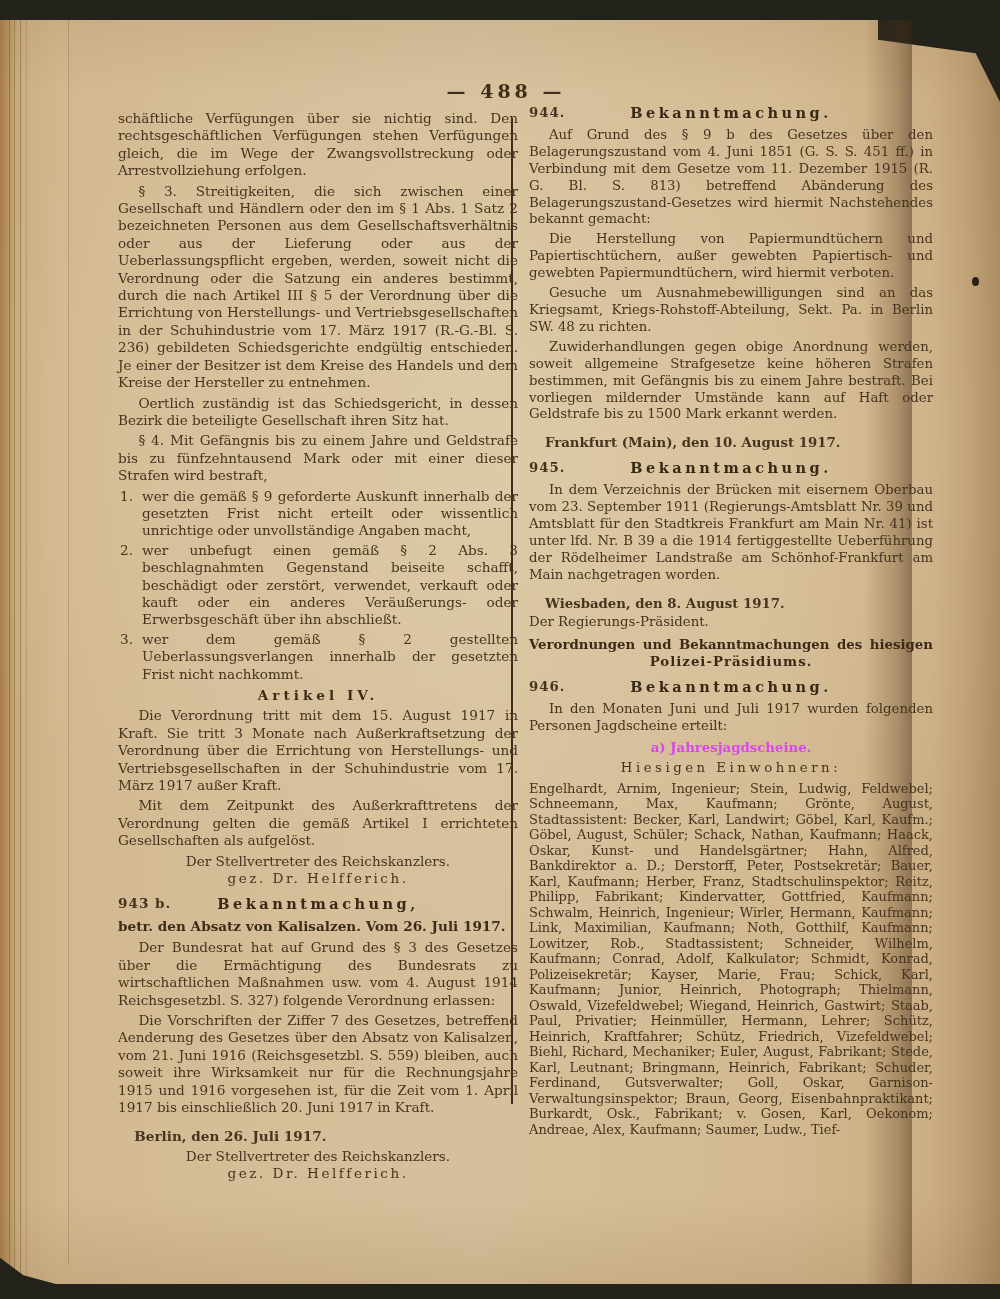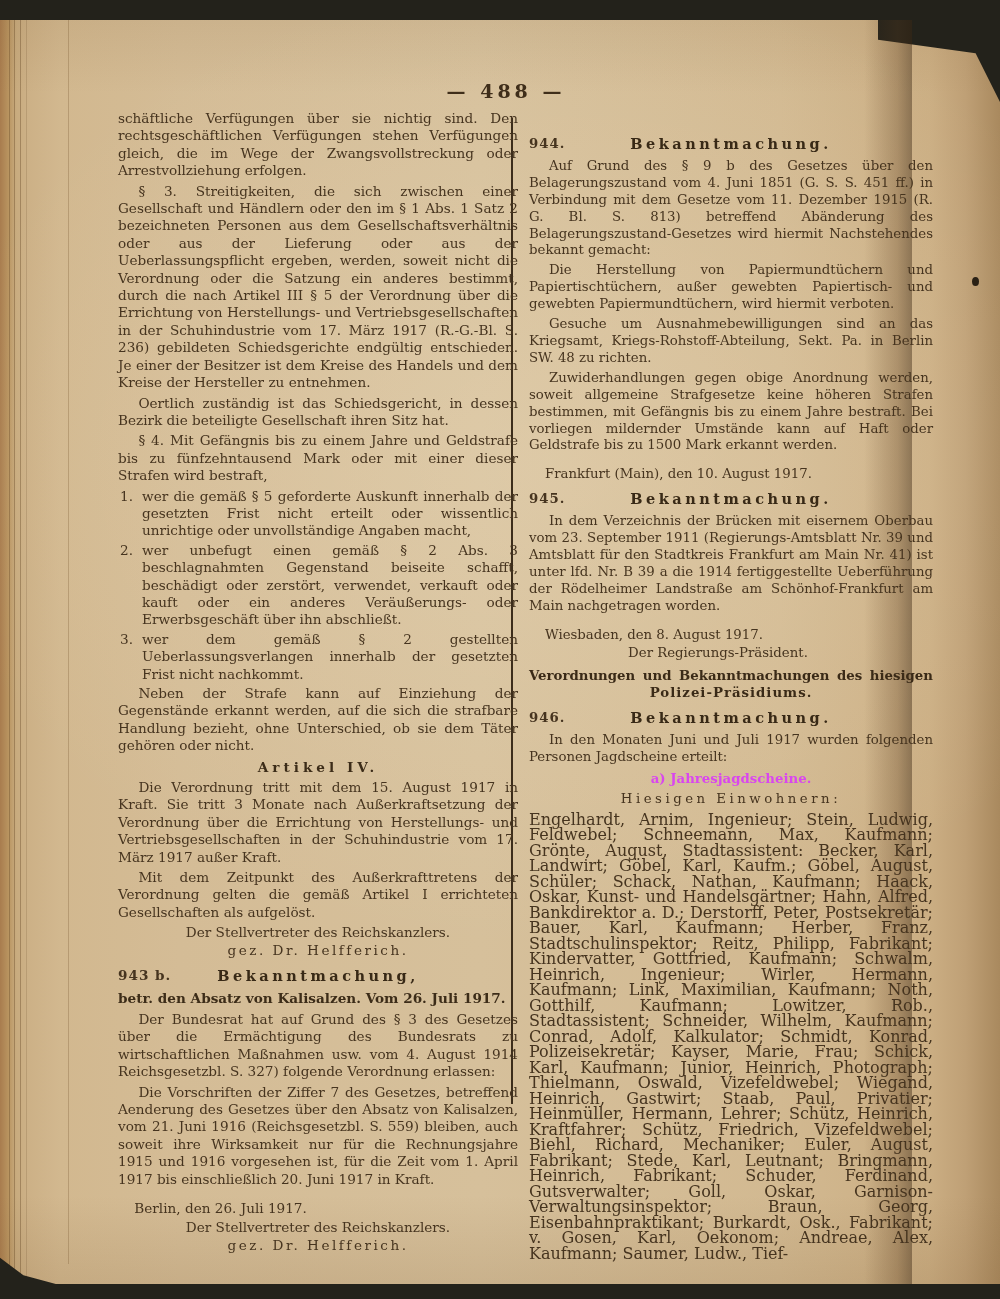--- a/index.html
+++ b/index.html
@@ -29,46 +29,46 @@
   #edge-shadow-right{position:absolute;right:0;top:20px;width:48px;height:1264px;
     background:linear-gradient(90deg, rgba(0,0,0,0), rgba(90,60,30,0.30) 70%, rgba(60,40,20,0.45));}
   #speck{position:absolute;left:972px;top:277px;width:7px;height:9px;border-radius:50%;background:#2a2115;}
 
   
   .ink{color:#46341f;}
   #page-number{position:absolute;left:400px;top:80px;width:212px;text-align:center;
     font-size:19px;font-weight:bold;letter-spacing:4px;color:#3f2e1a;}
 
   #col-left{position:absolute;left:118px;top:110px;width:400px;}
-  #col-right{position:absolute;left:529px;top:128px;width:404px;}
+  #col-right{position:absolute;left:529px;top:97px;width:404px;}
   #divider{position:absolute;left:511px;top:118px;width:2px;height:986px;background:#3c2d1b;}
 
   #col-left{font-size:13.6px;line-height:17.4px;}
   #col-right{font-size:13.3px;line-height:16.9px;}
 
   .para{text-align:justify;margin:0 0 3px 0;}
   .para.indent{text-indent:1.5em;}
   .list-item{position:relative;padding-left:24px;text-align:justify;margin:0 0 2px 0;}
   .list-item .marker{position:absolute;left:2px;top:0;}
   .center-head{text-align:center;font-weight:bold;letter-spacing:4px;margin:4px 0 3px 0;color:#3c2c18;}
   .ann-head{position:relative;text-align:center;margin:8px 0 4px 0;}
   .ann-number{position:absolute;left:0;top:0;font-weight:bold;letter-spacing:1px;}
   .ann-title{font-weight:bold;letter-spacing:3.5px;font-size:14.5px;color:#38291665;color:#382916;}
   .bold-line{font-weight:bold;text-align:justify;margin:0 0 4px 0;color:#3c2c18;}
   .sig{text-align:center;margin:2px 0 4px 0;}
   .sig .sig2{letter-spacing:2.5px;}
-  .date-line{text-indent:1.2em;margin:12px 0 2px 0;}
+  .date-line{text-indent:1.2em;margin:12px 0 2px 0;font-weight:bold;}
   .line-indent2{text-indent:2.6em;margin:0 0 2px 0;}
-  .right-line{text-align:center;padding-right:26px;margin:2px 0 4px 0;}
+  .right-line{text-align:left;padding-right:26px;margin:2px 0 4px 0;}
   .bold-center{font-weight:bold;text-align:center;margin:6px 0 2px 0;color:#3a2a17;}
   .bold-center .bc1{display:block;text-align:justify;text-align-last:justify;}
   .bold-center .bc2{display:block;letter-spacing:1px;}
   .center-bold{text-align:center;font-weight:bold;margin:5px 0 3px 0;color:#d946ef;}
   .center-spaced{text-align:center;letter-spacing:3.5px;margin:0 0 4px 0;}
-  .names{text-align:justify;font-size:16px;line-height:15.5px;margin:0;}
+  .names{text-align:justify;font-size:13px;line-height:15.5px;margin:0;}
 </style>
 </head>
 <body>
 
 <div id="stage">
   <div id="paper"></div>
 
   <div class="crease" style="left:9px;"></div>
   <div class="crease" style="left:14px;"></div>
   <div class="crease" style="left:20px;"></div>
@@ -83,24 +83,23 @@
   <div id="edge-shadow-right"></div>
   <div id="speck"></div>
 
   <div id="page-number">— 488 —</div>
   <div id="divider"></div>
   <div id="col-left" class="ink">
       <div class="para">schäftliche Verfügungen über sie nichtig sind. Den rechtsgeschäftlichen Verfügungen stehen Verfügungen gleich, die im Wege der Zwangsvollstreckung oder Arrestvollziehung erfolgen.</div>
       <div class="para indent">§ 3. Streitigkeiten, die sich zwischen einer Gesellschaft und Händlern oder den im § 1 Abs. 1 Satz 2 bezeichneten Personen aus dem Gesellschaftsverhältnis oder aus der Lieferung oder aus der Ueberlassungspflicht ergeben, werden, soweit nicht die Verordnung oder die Satzung ein anderes bestimmt, durch die nach Artikel III § 5 der Verordnung über die Errichtung von Herstellungs- und Vertriebsgesellschaften in der Schuhindustrie vom 17. März 1917 (R.-G.-Bl. S. 236) gebildeten Schiedsgerichte endgültig entschieden. Je einer der Besitzer ist dem Kreise des Handels und dem Kreise der Hersteller zu entnehmen.</div>
       <div class="para indent">Oertlich zuständig ist das Schiedsgericht, in dessen Bezirk die beteiligte Gesellschaft ihren Sitz hat.</div>
       <div class="para indent">§ 4. Mit Gefängnis bis zu einem Jahre und Geldstrafe bis zu fünfzehntausend Mark oder mit einer dieser Strafen wird bestraft,</div>
-      <div class="list-item"><span class="marker">1.</span><span>wer die gemäß § 5 geforderte Auskunft innerhalb der gesetzten Frist nicht erteilt oder wissentlich unrichtige oder unvollständige Angaben macht,</span></div>
+      <div class="list-item"><span class="marker">1.</span><span>wer die gemäß § 9 geforderte Auskunft innerhalb der gesetzten Frist nicht erteilt oder wissentlich unrichtige oder unvollständige Angaben macht,</span></div>
       <div class="list-item"><span class="marker">2.</span><span>wer unbefugt einen gemäß § 2 Abs. 3 beschlagnahmten Gegenstand beiseite schafft, beschädigt oder zerstört, verwendet, verkauft oder kauft oder ein anderes Veräußerungs- oder Erwerbsgeschäft über ihn abschließt.</span></div>
       <div class="list-item"><span class="marker">3.</span><span>wer dem gemäß § 2 gestellten Ueberlassungsverlangen innerhalb der gesetzten Frist nicht nachkommt.</span></div>
-      <div class="para indent">Neben der Strafe kann auf Einziehung der Gegenstände erkannt werden, auf die sich die strafbare Handlung bezieht, ohne Unterschied, ob sie dem Täter gehören oder nicht.</div>
       <div class="center-head">Artikel IV.</div>
       <div class="para indent">Die Verordnung tritt mit dem 15. August 1917 in Kraft. Sie tritt 3 Monate nach Außerkraftsetzung der Verordnung über die Errichtung von Herstellungs- und Vertriebsgesellschaften in der Schuhindustrie vom 17. März 1917 außer Kraft.</div>
       <div class="para indent">Mit dem Zeitpunkt des Außerkrafttretens der Verordnung gelten die gemäß Artikel I errichteten Gesellschaften als aufgelöst.</div>
       <div class="sig">
         <div>Der Stellvertreter des Reichskanzlers.</div>
         <div class="sig2">gez. Dr. Helfferich.</div>
       </div>
       <div class="ann-head"><span class="ann-number">943 b.</span><span class="ann-title">Bekanntmachung,</span></div>
       <div class="bold-line">betr. den Absatz von Kalisalzen. Vom 26. Juli 1917.</div>
       <div class="para indent">Der Bundesrat hat auf Grund des § 3 des Gesetzes über die Ermächtigung des Bundesrats zu wirtschaftlichen Maßnahmen usw. vom 4. August 1914 Reichsgesetzbl. S. 327) folgende Verordnung erlassen:</div>

